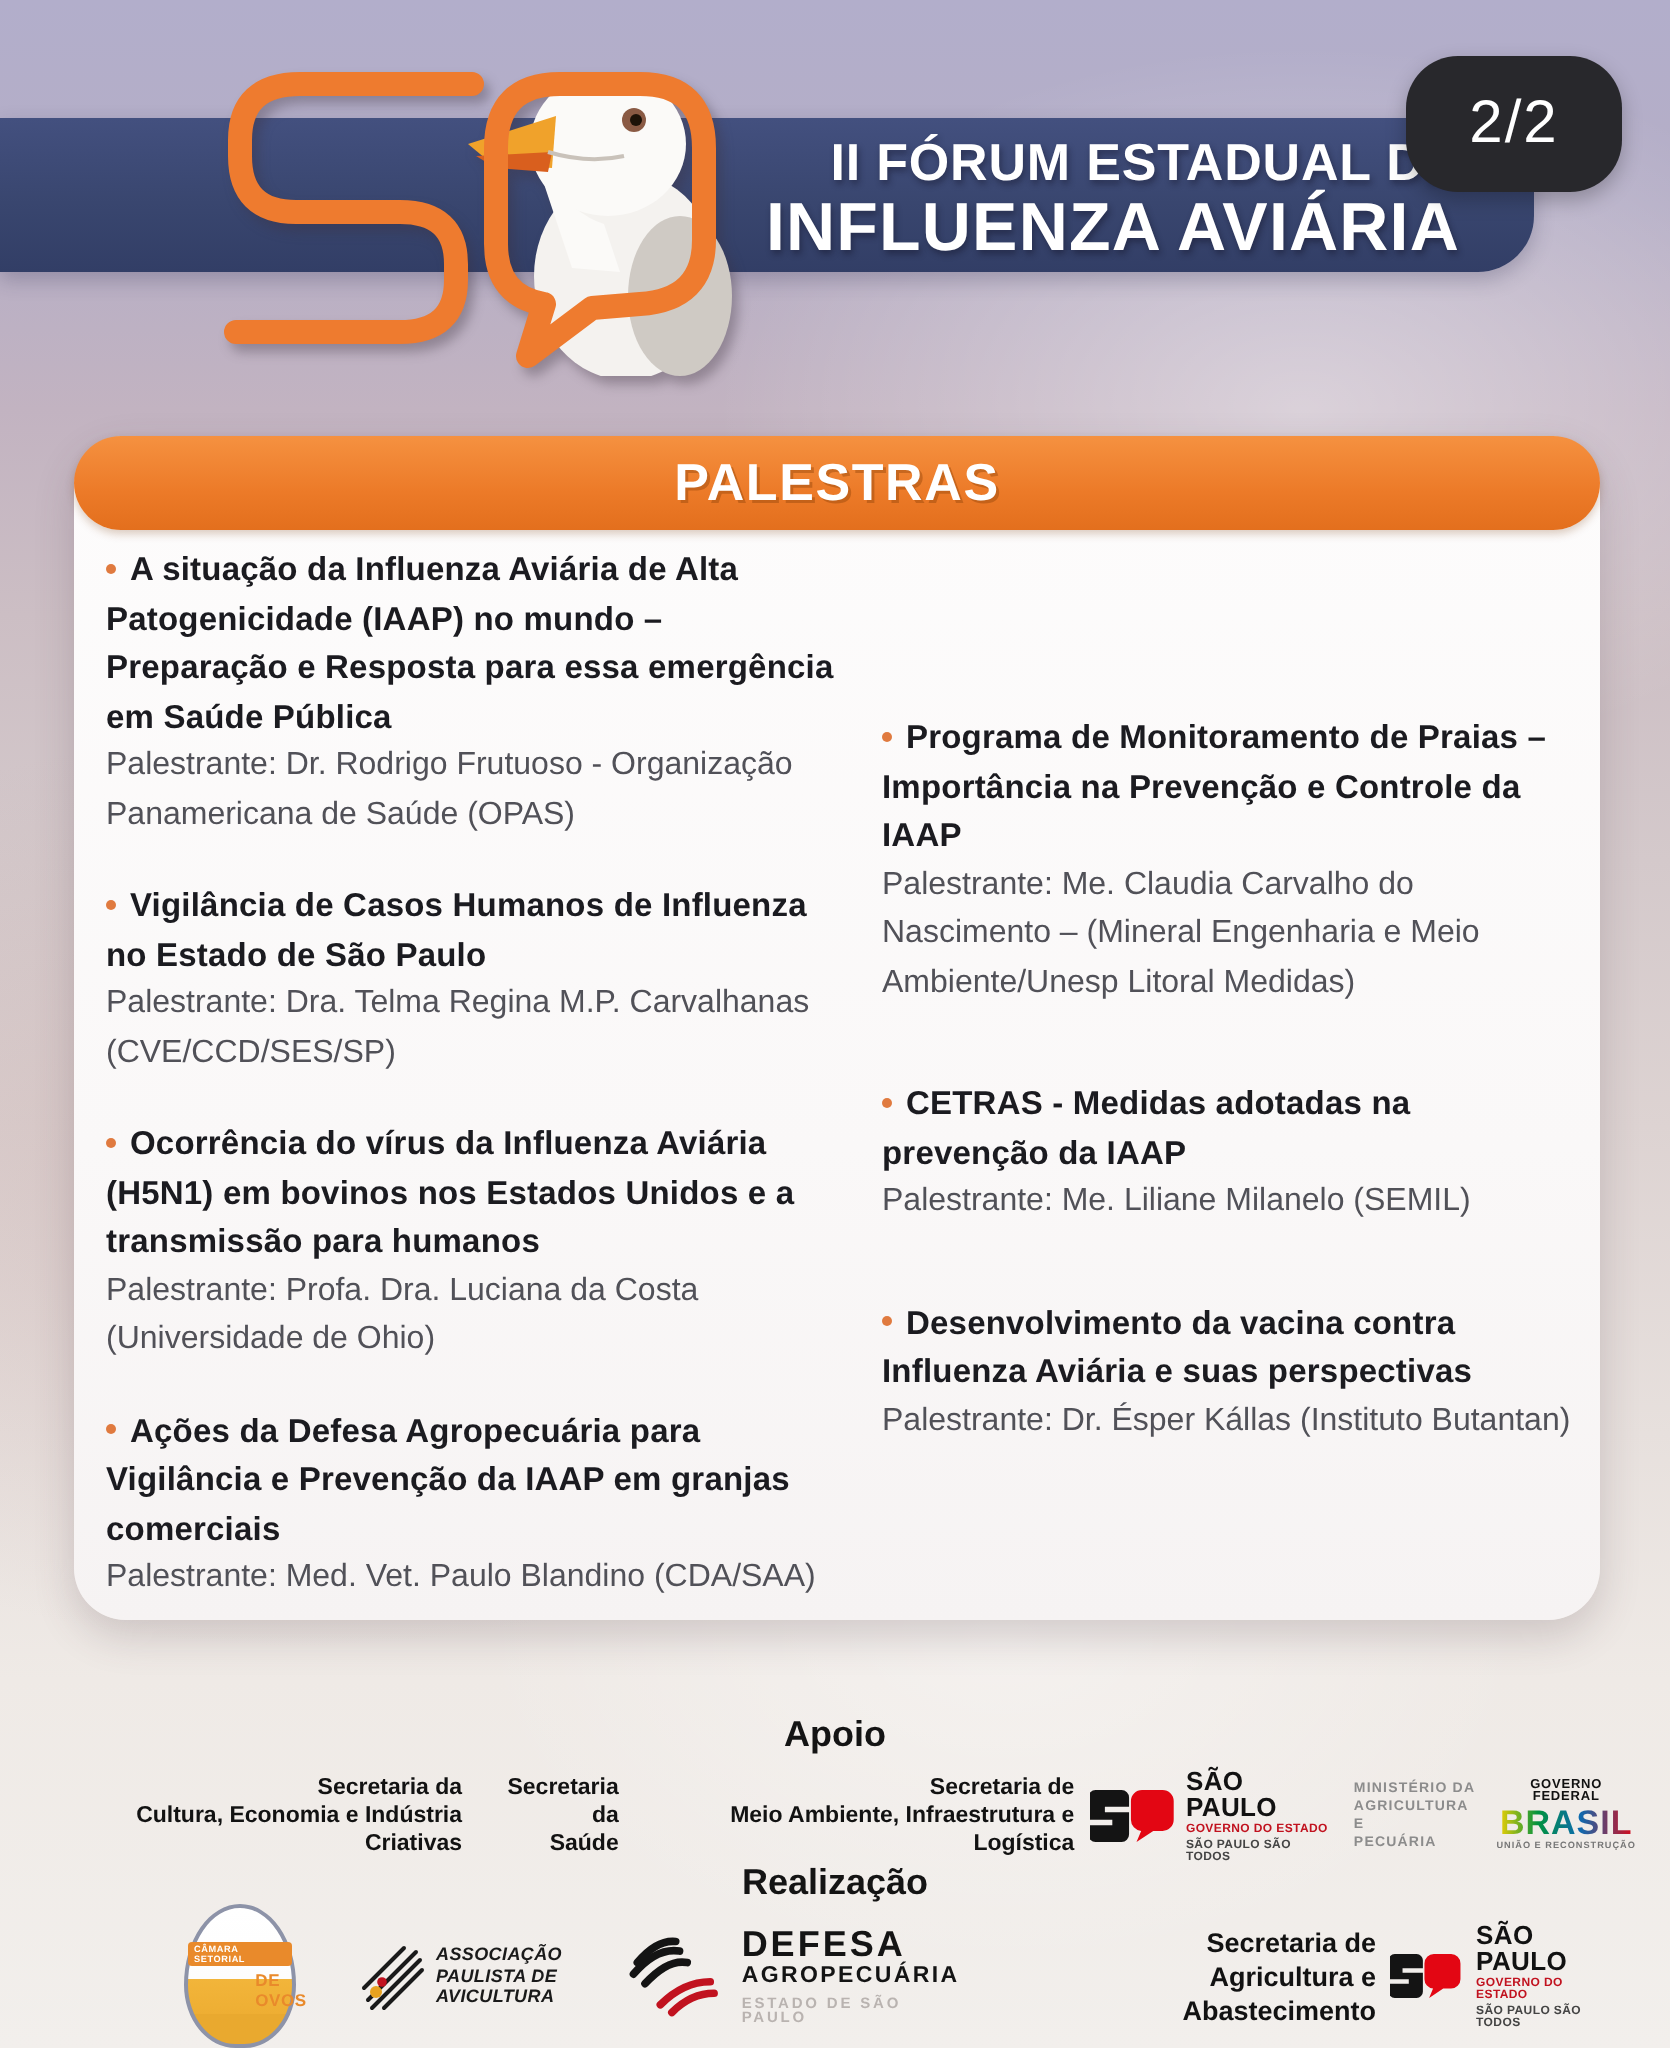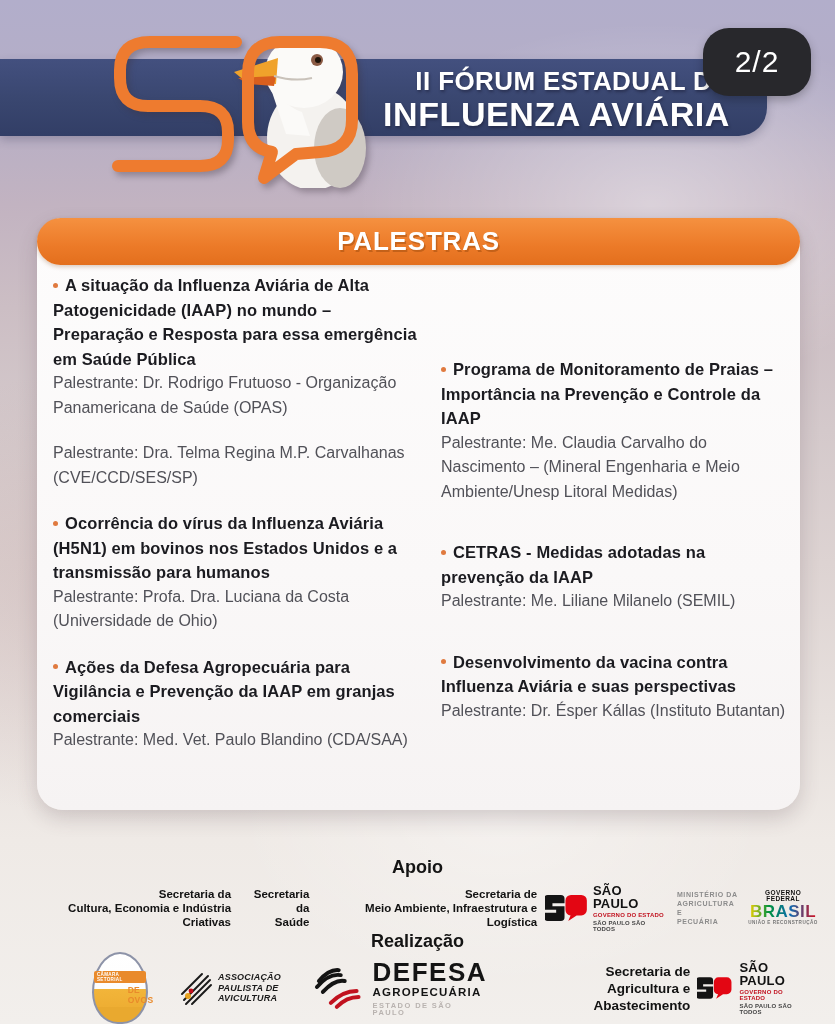--- a/index.html
+++ b/index.html
@@ -63,21 +63,21 @@
   .real-row{position:absolute;left:92px;top:952px;width:710px;display:flex;align-items:center;gap:30px;}
   .egg{width:52px;height:68px;border:2px solid #8d93a8;border-radius:50% 50% 46% 46%/56% 56% 44% 44%;
     background:linear-gradient(180deg,#ffffff 0%,#fdfdfd 52%,#f2b53a 52%,#eeae33 78%,#e9a92f 78%);
     display:flex;flex-direction:column;align-items:center;justify-content:center;}
   .egg-l1{font-size:4.6px;font-weight:800;color:#fff;background:#e98a2b;padding:1px 3px;border-radius:2px;letter-spacing:.3px;}
   .egg-l2{font-size:8.5px;font-weight:800;color:#e98a2b;margin-top:2px;letter-spacing:.3px;padding-left:41px;}
   .assoc{display:flex;align-items:center;gap:4px;}
   .assoc-text{font-size:9px;font-weight:800;font-style:italic;color:#1a1a1a;line-height:10.5px;letter-spacing:.2px;}
   .defesa{display:flex;align-items:center;gap:8px;}
   .defesa-text{line-height:1;}
-  .defesa-title{font-size:26px;font-weight:800;color:#141414;letter-spacing:1.5px;}
+  .defesa-title{font-size:18px;font-weight:800;color:#141414;letter-spacing:1.5px;}
   .defesa-sub{font-size:11.5px;font-weight:800;color:#141414;letter-spacing:1.2px;margin-top:2px;}
   .defesa-tag{font-size:7.5px;font-weight:700;color:#b9b3b0;letter-spacing:1.4px;margin-top:3px;}
   .sec-agri{display:flex;align-items:center;gap:7px;margin-left:26px;}
   .sec-agri-label{text-align:right;font-size:13.5px;font-weight:700;color:#121212;line-height:17px;}
 </style>
 </head>
 <body>
 
 <div class="poster">
 
@@ -117,20 +117,21 @@
       <span>PALESTRAS</span>
     </div>
 
     <div class="cols">
       <div class="col-left">
         <div class="talk">
           <div class="talk-title"><span class="bullet"></span><span>A situação da Influenza Aviária de Alta Patogenicidade (IAAP) no mundo – Preparação e Resposta para essa emergência em Saúde Pública</span></div>
           <div class="talk-speaker">Palestrante: Dr. Rodrigo Frutuoso - Organização Panamericana de Saúde (OPAS)</div>
         </div>
         <div class="talk">
+          <div class="talk-title"><span class="bullet"></span><span>Vigilância de Casos Humanos de Influenza no Estado de São Paulo</span></div>
           <div class="talk-speaker">Palestrante:  Dra. Telma Regina M.P. Carvalhanas (CVE/CCD/SES/SP)</div>
         </div>
         <div class="talk">
           <div class="talk-title"><span class="bullet"></span><span>Ocorrência do vírus da Influenza Aviária (H5N1) em bovinos nos Estados Unidos e a transmissão para humanos</span></div>
           <div class="talk-speaker">Palestrante: Profa. Dra. Luciana da Costa (Universidade de Ohio)</div>
         </div>
         <div class="talk">
           <div class="talk-title"><span class="bullet"></span><span>Ações da Defesa Agropecuária para Vigilância e Prevenção da IAAP em granjas comerciais</span></div>
           <div class="talk-speaker">Palestrante:  Med. Vet. Paulo Blandino (CDA/SAA)</div>
         </div>

